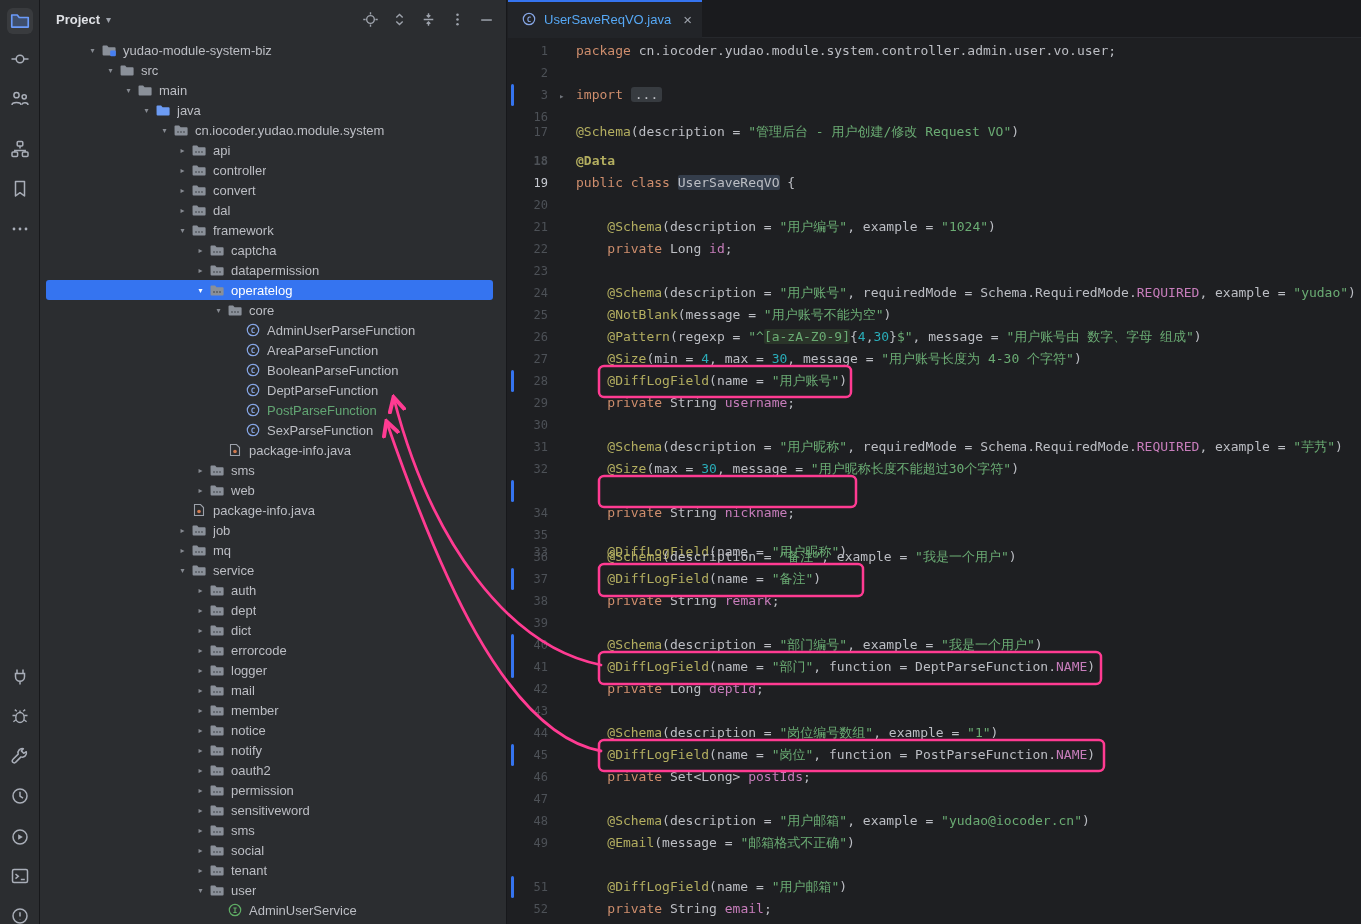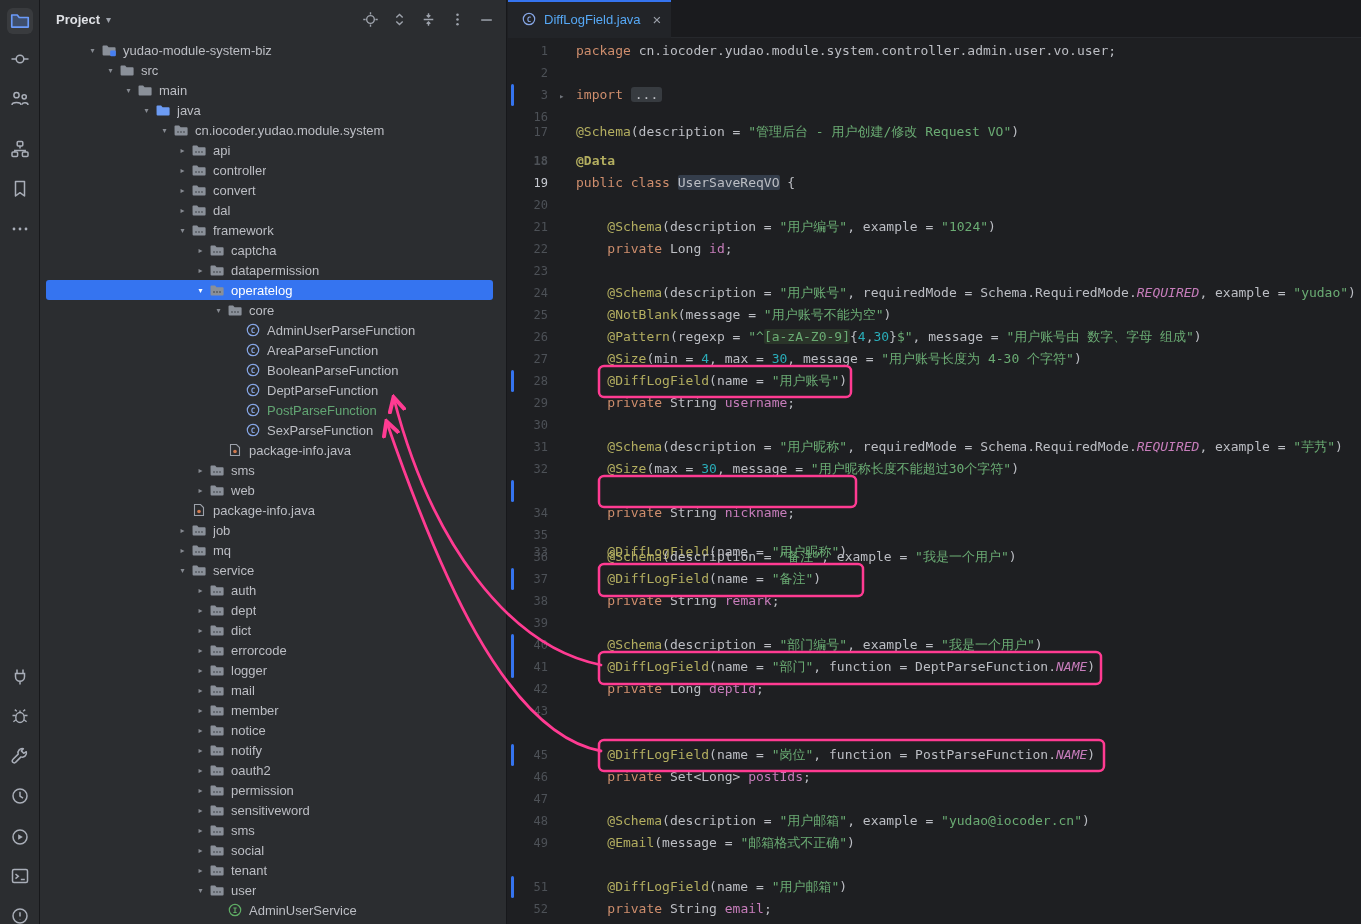--- a/index.html
+++ b/index.html
@@ -43,21 +43,21 @@
 .cl-code{position:absolute;left:68px;top:0}
 .vcsbar{position:absolute;left:3px;width:3px;border-radius:2px;background:#3574F0}
 
 
 .tk-p{color:#BCBEC4}
 .tk-k{color:#CF8E6D}
 .tk-a{color:#B3AE60}
 .tk-s{color:#6AAB73}
 .tk-n{color:#2AACB8}
 .tk-f{color:#C77DBB}
-.tk-c{color:#C77DBB;font-style:italic}
+.tk-c{color:#C77DBB;}
 .tk-hl{color:#BCBEC4;background:rgba(120,150,200,.25);border-radius:2px}
 .tk-fold{color:#BCBEC4;background:#373B40;border-radius:3px;padding:0 4px}
 .tk-rx{color:#6AAB73;background:#2A3429;border-radius:2px}
 
 
 .overlay{position:absolute;left:0;top:0;width:1361px;height:924px;z-index:40;pointer-events:none}
 </style>
 </head>
 <body>
 
@@ -728,21 +728,21 @@
 
   <main class="editor">
     <div class="tabbar">
         <div class="tab active">
           <span class="icn tab-icn">
             <svg width="16" height="16" viewBox="0 0 16 16">
               <circle cx="8" cy="8" r="5.7" fill="none" stroke="#87A7E6" stroke-width="1.2"></circle>
               <text x="8" y="10.9" font-size="7.5" text-anchor="middle" fill="#87A7E6" font-family="DejaVu Sans Mono,monospace" font-weight="bold">C</text>
             </svg>
           </span>
-          <span class="tab-label" style="color: rgb(86, 168, 245);">DiffLogField.java</span>
+          <span class="tab-label" style="color: rgb(86, 168, 245);">UserSaveReqVO.java</span>
           <span class="tab-close">×</span>
         </div>
       </div>
     <div class="code">
         <div class="cl" style="top: 1px;"><span class="cl-num">1</span><span class="cl-code"><span class="tk-k">package </span><span class="tk-p">cn.iocoder.yudao.module.system.controller.admin.user.vo.user;</span></span></div>
         <div class="cl" style="top: 23px;"><span class="cl-num">2</span><span class="cl-code"></span></div>
         <div class="cl" style="top: 45px;"><span class="cl-num">3</span><span class="fold-arrow">▸</span><span class="cl-code"><span class="tk-k">import </span><span class="tk-fold">...</span></span></div>
         <div class="cl" style="top: 67px;"><span class="cl-num">16</span><span class="cl-code"></span></div>
         <div class="cl" style="top: 82px;"><span class="cl-num">17</span><span class="cl-code"><span class="tk-a">@Schema</span><span class="tk-p">(description = </span><span class="tk-s">"管理后台 - 用户创建/修改 Request VO"</span><span class="tk-p">)</span></span></div>
         <div class="cl" style="top: 111px; font-weight: bold;"><span class="cl-num">18</span><span class="cl-code"><span class="tk-a">@Data</span></span></div>
@@ -764,20 +764,21 @@
         <div class="cl" style="top: 463px;"><span class="cl-num">34</span><span class="cl-code"><span class="tk-p">    </span><span class="tk-k">private </span><span class="tk-p">String </span><span class="tk-f">nickname</span><span class="tk-p">;</span></span></div>
         <div class="cl" style="top: 485px;"><span class="cl-num">35</span><span class="cl-code"></span></div>
         <div class="cl" style="top: 507px;"><span class="cl-num">36</span><span class="cl-code"><span class="tk-p">    </span><span class="tk-a">@Schema</span><span class="tk-p">(description = </span><span class="tk-s">"备注"</span><span class="tk-p">, example = </span><span class="tk-s">"我是一个用户"</span><span class="tk-p">)</span></span></div>
         <div class="cl" style="top: 529px;"><span class="cl-num">37</span><span class="cl-code"><span class="tk-p">    </span><span class="tk-a">@DiffLogField</span><span class="tk-p">(name = </span><span class="tk-s">"备注"</span><span class="tk-p">)</span></span></div>
         <div class="cl" style="top: 551px;"><span class="cl-num">38</span><span class="cl-code"><span class="tk-p">    </span><span class="tk-k">private </span><span class="tk-p">String </span><span class="tk-f">remark</span><span class="tk-p">;</span></span></div>
         <div class="cl" style="top: 573px;"><span class="cl-num">39</span><span class="cl-code"></span></div>
         <div class="cl" style="top: 595px;"><span class="cl-num">40</span><span class="cl-code"><span class="tk-p">    </span><span class="tk-a">@Schema</span><span class="tk-p">(description = </span><span class="tk-s">"部门编号"</span><span class="tk-p">, example = </span><span class="tk-s">"我是一个用户"</span><span class="tk-p">)</span></span></div>
         <div class="cl" style="top: 617px;"><span class="cl-num">41</span><span class="cl-code"><span class="tk-p">    </span><span class="tk-a">@DiffLogField</span><span class="tk-p">(name = </span><span class="tk-s">"部门"</span><span class="tk-p">, function = DeptParseFunction.</span><span class="tk-c">NAME</span><span class="tk-p">)</span></span></div>
         <div class="cl" style="top: 639px;"><span class="cl-num">42</span><span class="cl-code"><span class="tk-p">    </span><span class="tk-k">private </span><span class="tk-p">Long </span><span class="tk-f">deptId</span><span class="tk-p">;</span></span></div>
         <div class="cl" style="top: 661px;"><span class="cl-num">43</span><span class="cl-code"></span></div>
+        <div class="cl" style="top: 683px;"><span class="cl-num">44</span><span class="cl-code"><span class="tk-p">    </span><span class="tk-a">@Schema</span><span class="tk-p">(description = </span><span class="tk-s">"岗位编号数组"</span><span class="tk-p">, example = </span><span class="tk-s">"1"</span><span class="tk-p">)</span></span></div>
         <div class="cl" style="top: 705px;"><span class="cl-num">45</span><span class="cl-code"><span class="tk-p">    </span><span class="tk-a">@DiffLogField</span><span class="tk-p">(name = </span><span class="tk-s">"岗位"</span><span class="tk-p">, function = PostParseFunction.</span><span class="tk-c">NAME</span><span class="tk-p">)</span></span></div>
         <div class="cl" style="top: 727px;"><span class="cl-num">46</span><span class="cl-code"><span class="tk-p">    </span><span class="tk-k">private </span><span class="tk-p">Set&lt;Long&gt; </span><span class="tk-f">postIds</span><span class="tk-p">;</span></span></div>
         <div class="cl" style="top: 749px;"><span class="cl-num">47</span><span class="cl-code"></span></div>
         <div class="cl" style="top: 771px;"><span class="cl-num">48</span><span class="cl-code"><span class="tk-p">    </span><span class="tk-a">@Schema</span><span class="tk-p">(description = </span><span class="tk-s">"用户邮箱"</span><span class="tk-p">, example = </span><span class="tk-s">"yudao@iocoder.cn"</span><span class="tk-p">)</span></span></div>
         <div class="cl" style="top: 793px;"><span class="cl-num">49</span><span class="cl-code"><span class="tk-p">    </span><span class="tk-a">@Email</span><span class="tk-p">(message = </span><span class="tk-s">"邮箱格式不正确"</span><span class="tk-p">)</span></span></div>
         <div class="cl" style="top: 837px;"><span class="cl-num">51</span><span class="cl-code"><span class="tk-p">    </span><span class="tk-a">@DiffLogField</span><span class="tk-p">(name = </span><span class="tk-s">"用户邮箱"</span><span class="tk-p">)</span></span></div>
         <div class="cl" style="top: 859px;"><span class="cl-num">52</span><span class="cl-code"><span class="tk-p">    </span><span class="tk-k">private </span><span class="tk-p">String </span><span class="tk-f">email</span><span class="tk-p">;</span></span></div>
         <div class="vcsbar" style="top: 45px; height: 22px;"></div>
         <div class="vcsbar" style="top: 331px; height: 22px;"></div>
         <div class="vcsbar" style="top: 441px; height: 22px;"></div>

